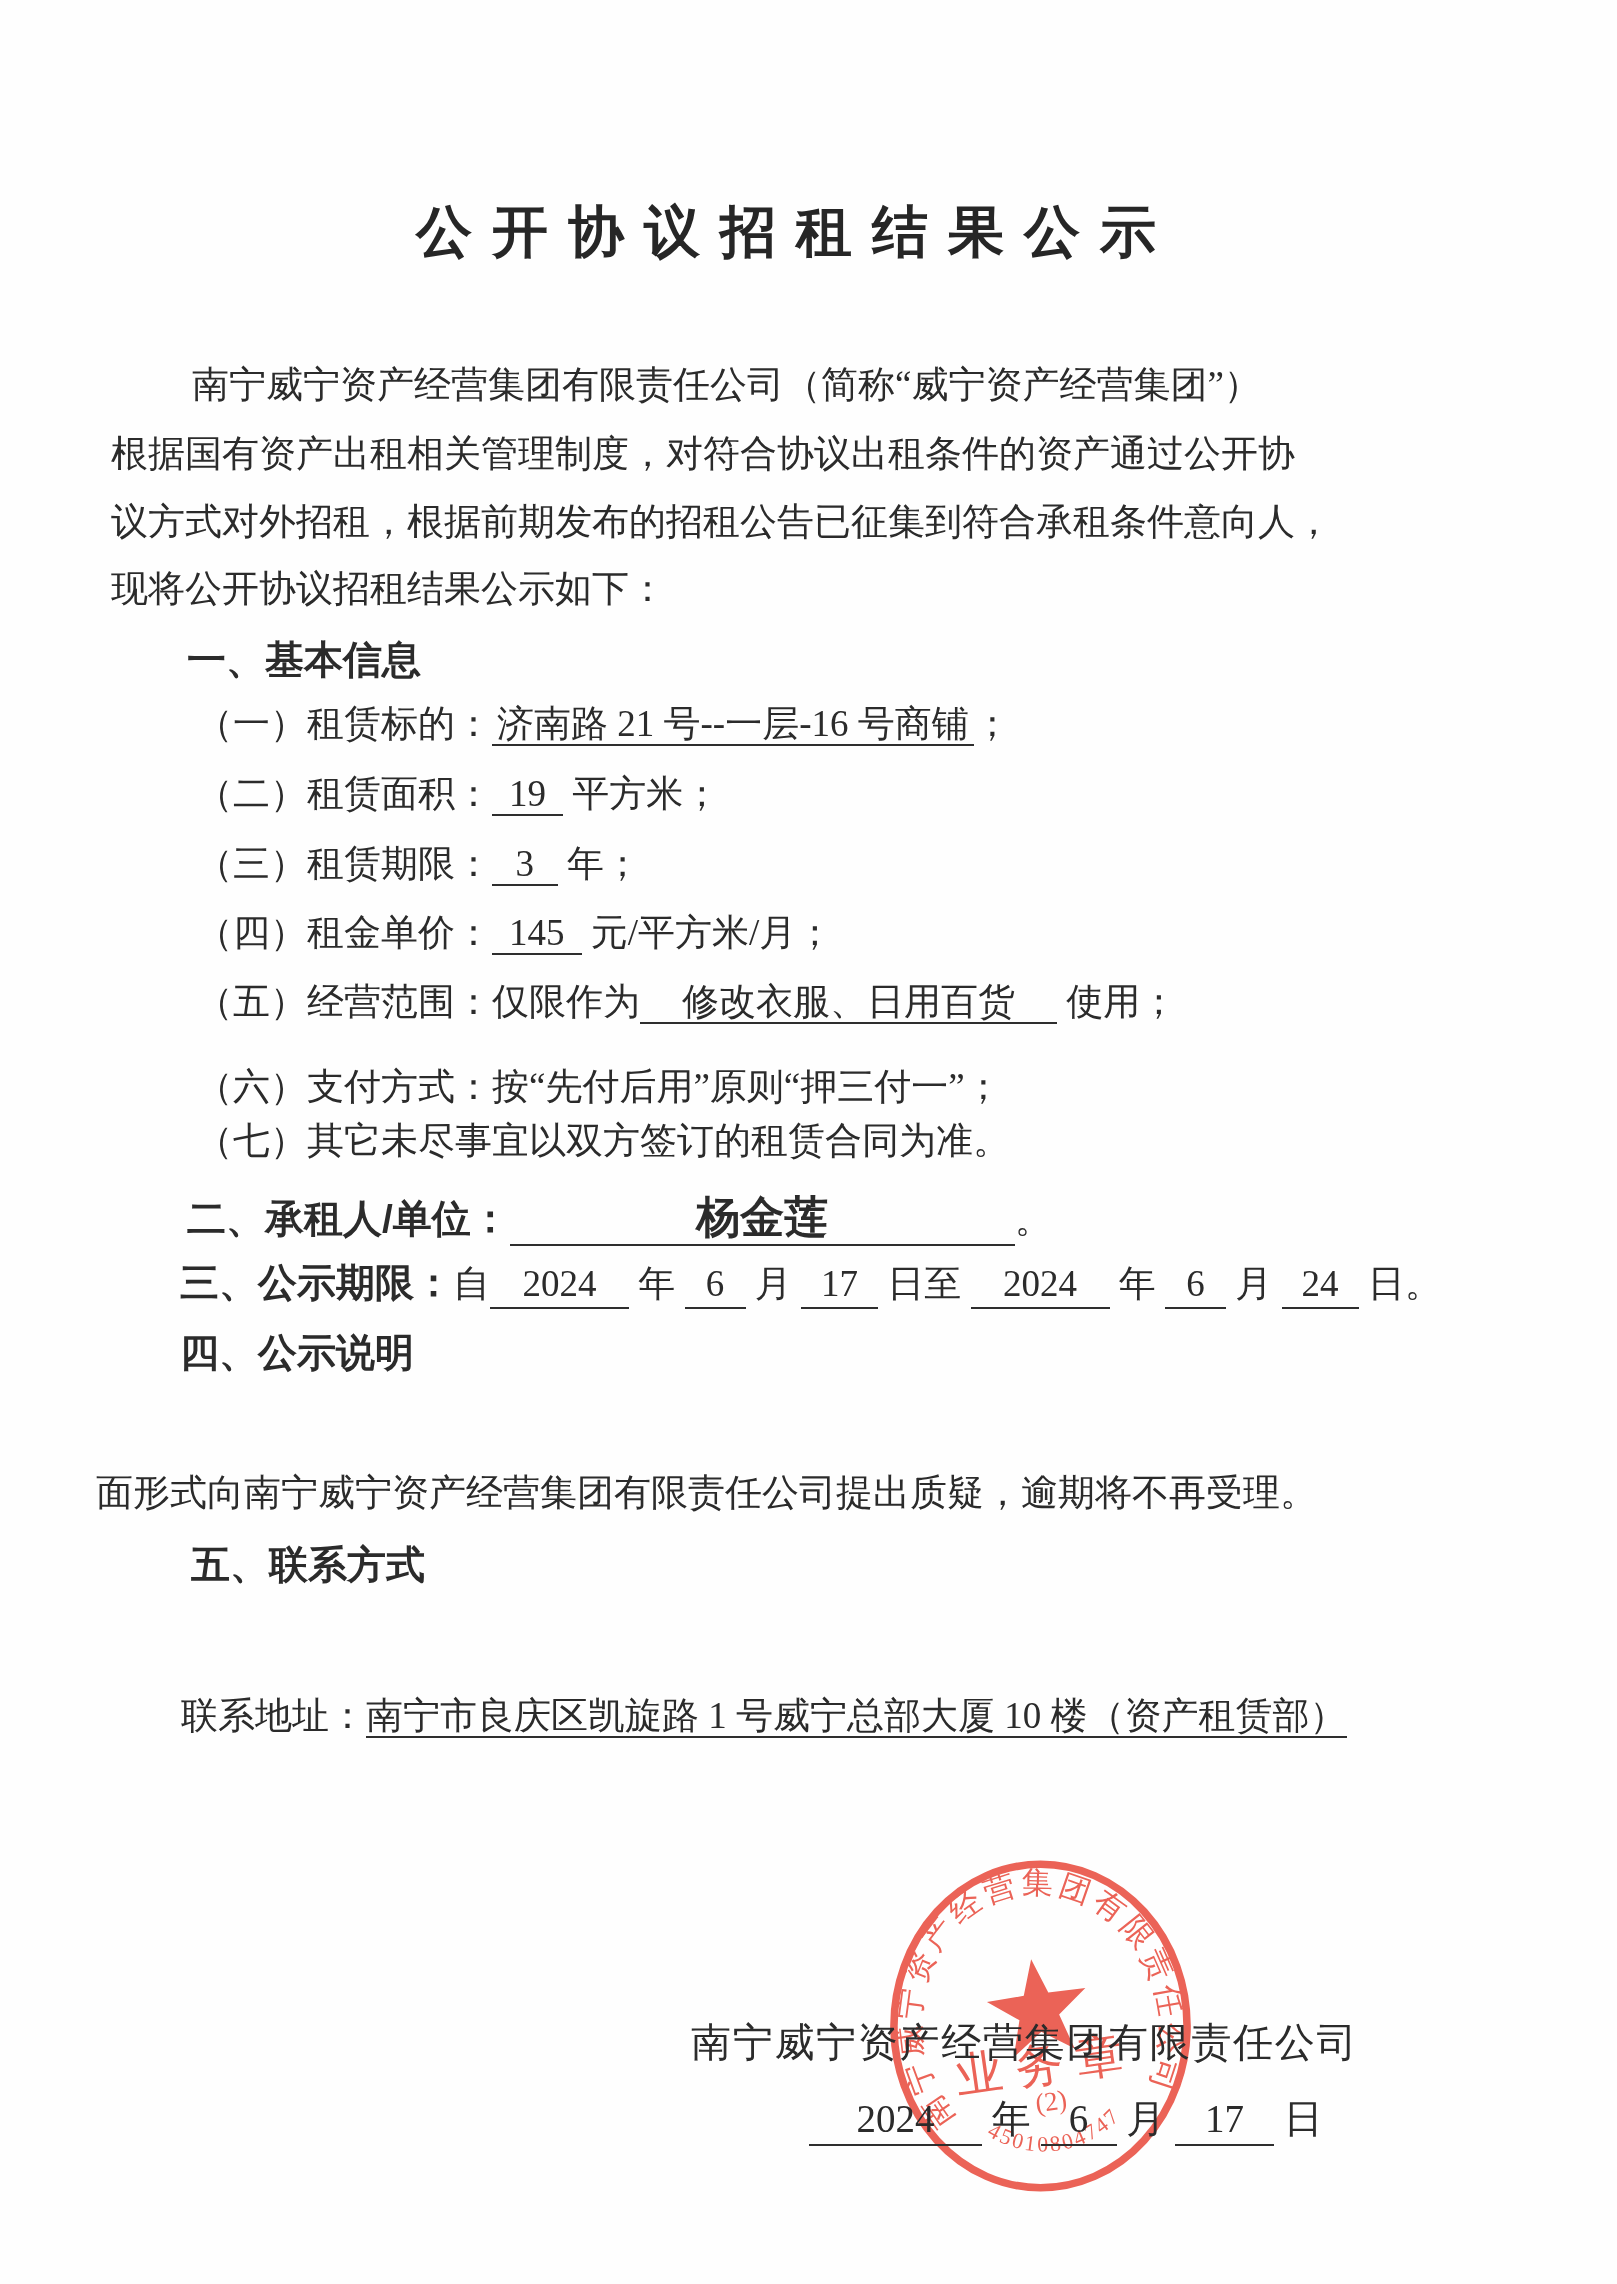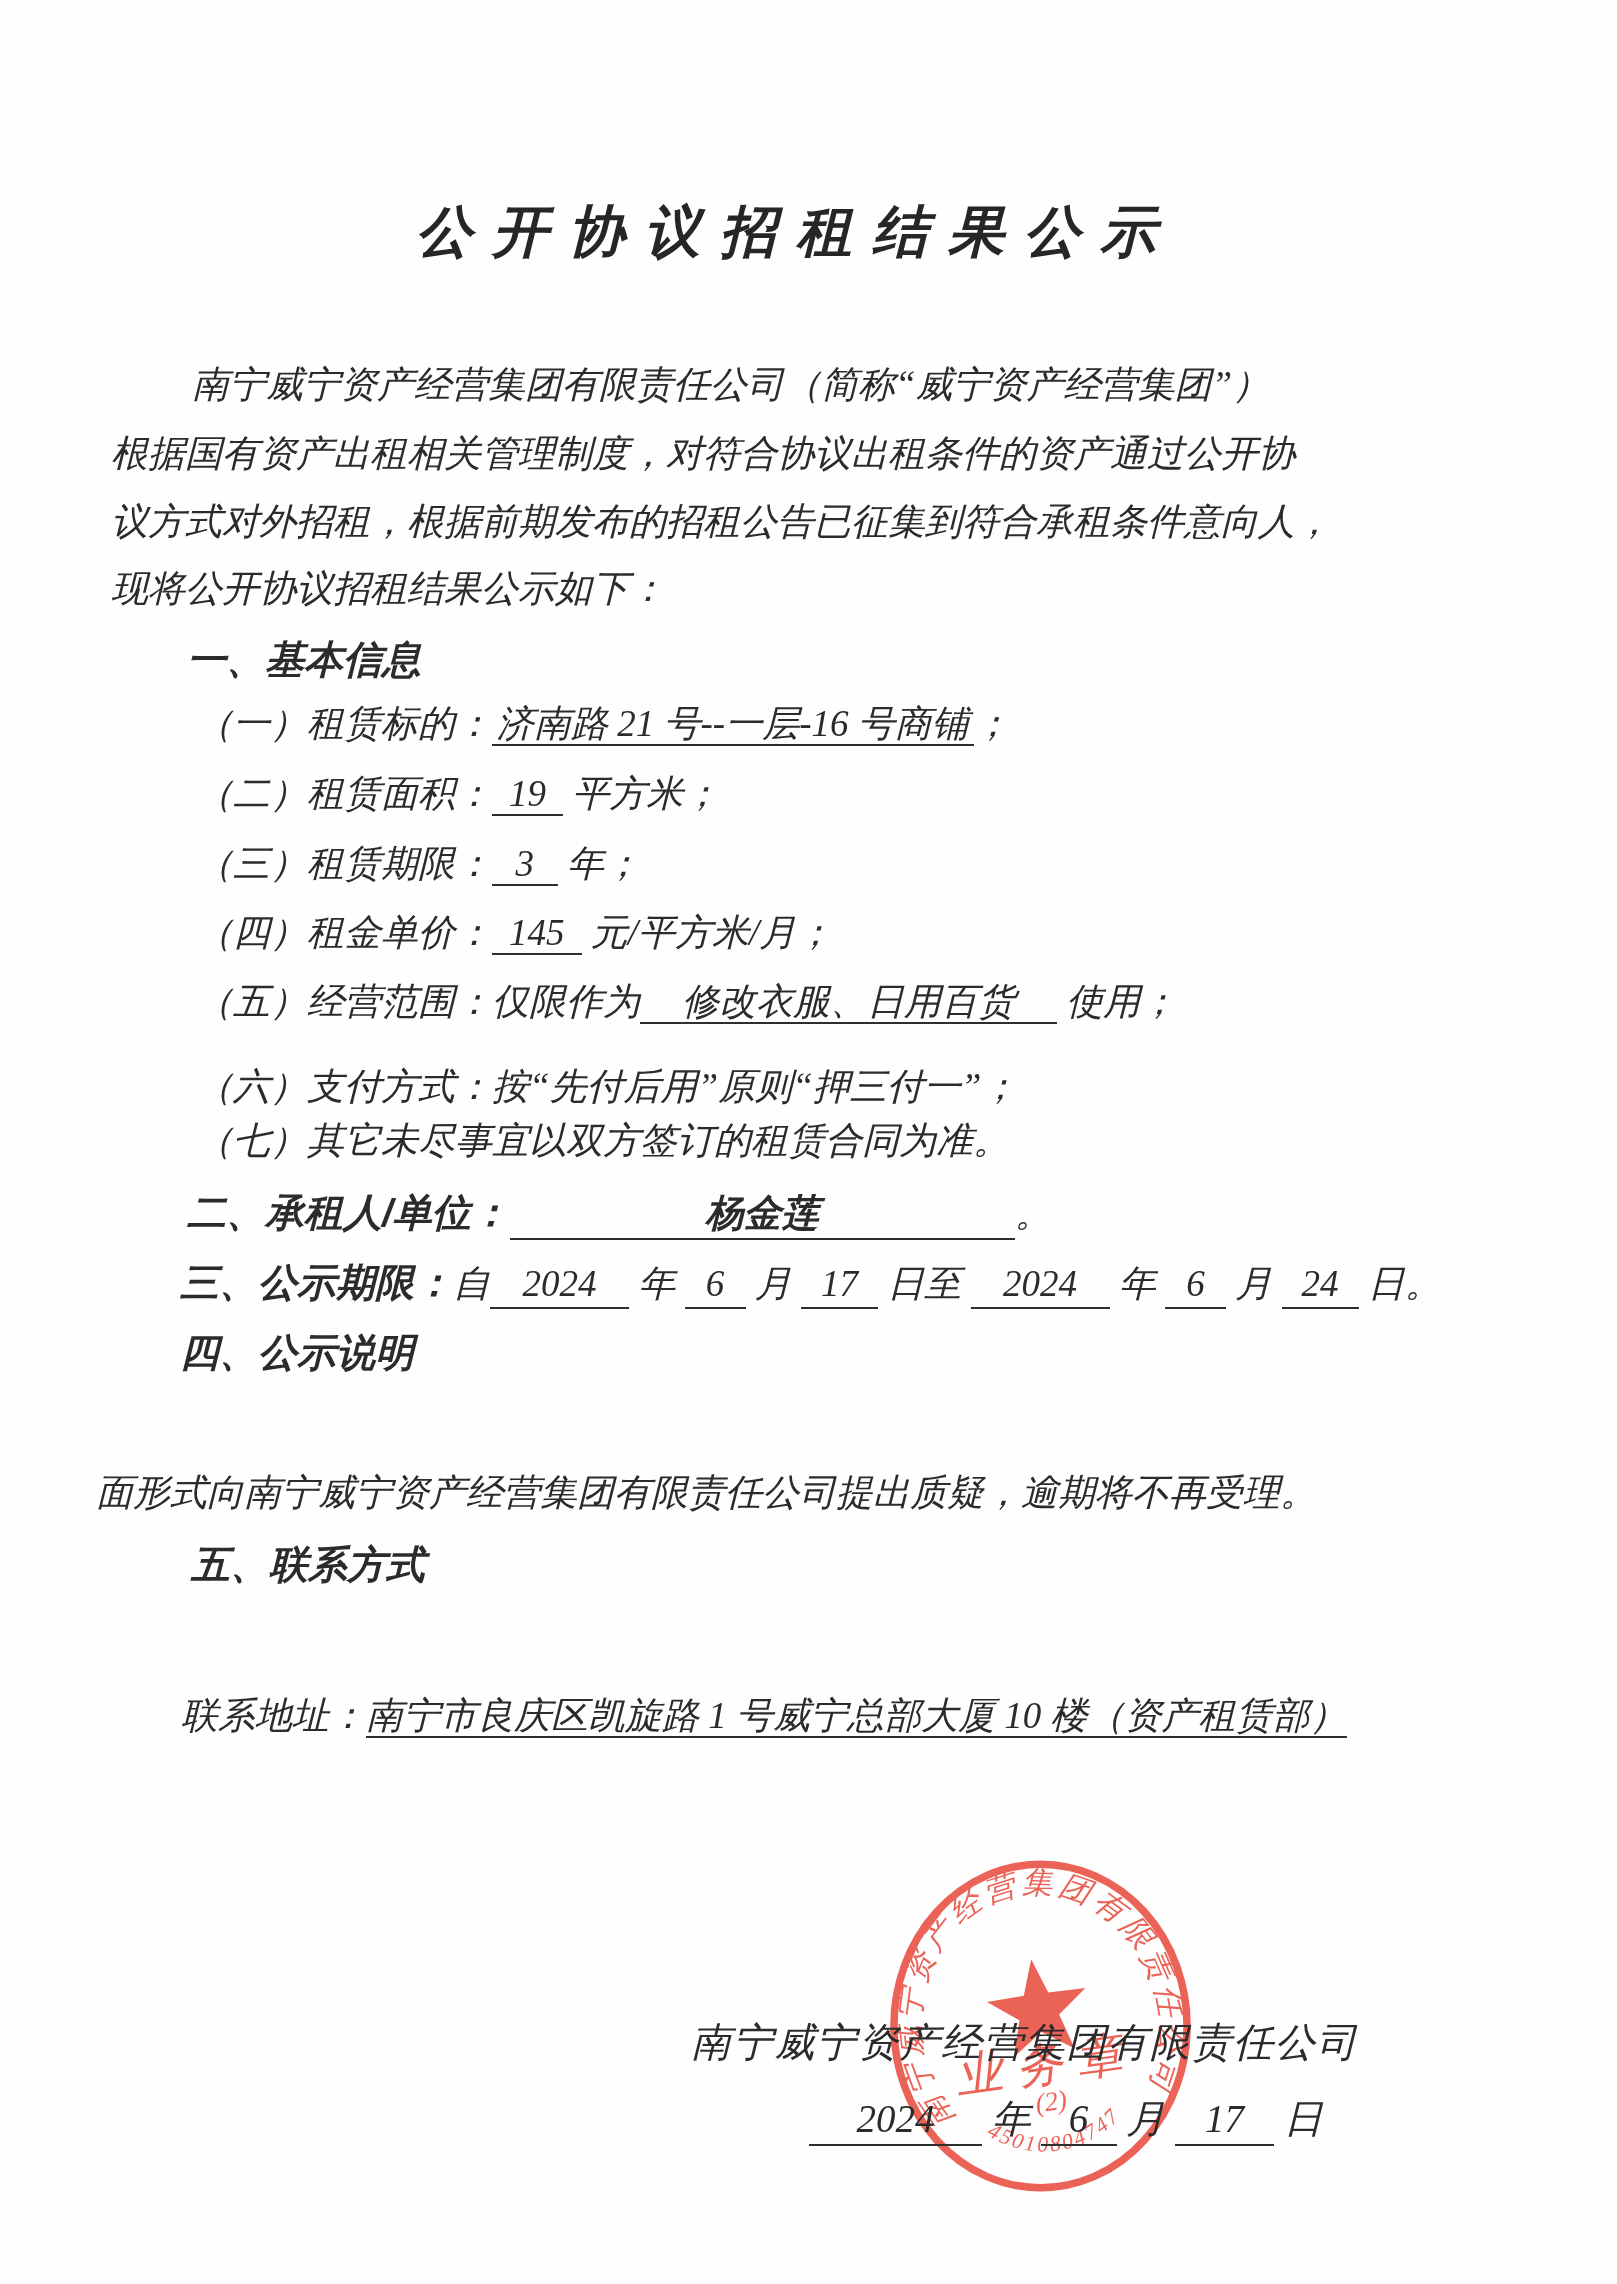--- a/index.html
+++ b/index.html
@@ -1,17 +1,17 @@
 <!DOCTYPE html>
 <html style="font-size:13.5px"><head>
 <meta charset="utf-8">
 <style>
   html,body{margin:0;padding:0;background:#e9e9e9;}
   .page{position:relative;width:1617px;height:2284px;background:#fefefe;margin:0 auto;
-        overflow:hidden;color:#2b2b2b;font-style:italic;}
+        overflow:hidden;color:#2b2b2b;}
   .serif{font-family:"Liberation Serif","DejaVu Serif",serif;}
   .hei{font-family:"Liberation Sans","DejaVu Sans",sans-serif;font-weight:bold;}
   .ln{position:absolute;white-space:nowrap;font-size:37px;line-height:1.25;z-index:2;}
   .title{position:absolute;top:195px;left:0;width:1592px;text-align:center;
          font-size:56px;letter-spacing:20px;margin:0;z-index:2;
          font-family:"Liberation Sans","DejaVu Sans",sans-serif;font-weight:bold;color:#262626;}
   .u{border-bottom:2.5px solid #2e2e2e;}
   .pad6{padding:0 5px;}
   .pad20{padding:0 17px;}
   .pad28{padding:0 23.6px;}
@@ -46,21 +46,21 @@
   <div class="ln serif" style="top:910px;left:196px">
     <span>（四）租金单价：</span><span class="u pad20">145</span><span> 元/平方米/月；</span>
   </div>
   <div class="ln serif" style="top:979px;left:196px">
     <span>（五）经营范围：仅限作为</span><span class="u pad6">　修改衣服、日用百货　</span><span> 使用；</span>
   </div>
   <div class="ln serif" style="top:1064px;left:196px">（六）支付方式：按“先付后用”原则“押三付一”；</div>
   <div class="ln serif" style="top:1118px;left:196px">（七）其它未尽事宜以双方签订的租赁合同为准。</div>
 
   <div class="ln" style="top:1189px;left:187px">
-    <span class="hei" style="font-size:39px">二、承租人/单位：</span><span class="ub hei" style="width:505px;font-size:38px">杨金莲</span><span class="serif">。</span>
+    <span class="hei" style="font-size:39px">二、承租人/单位：</span><span class="ub hei" style="width:505px;font-size:44px">杨金莲</span><span class="serif">。</span>
   </div>
 
   <div class="ln" style="top:1259px;left:180px">
     <span class="hei" style="font-size:39px">三、公示期限：</span><span class="serif">自</span><span class="ub serif" style="width:139px">2024</span><span class="serif"> 年 </span><span class="ub serif" style="width:61px">6</span><span class="serif"> 月 </span><span class="ub serif" style="width:77px">17</span><span class="serif"> 日至 </span><span class="ub serif" style="width:139px">2024</span><span class="serif"> 年 </span><span class="ub serif" style="width:61px">6</span><span class="serif"> 月 </span><span class="ub serif" style="width:77px">24</span><span class="serif"> 日。</span>
   </div>
 
   <div class="ln hei" style="top:1329px;left:180px;font-size:39px">四、公示说明</div>
   <div class="ln serif" style="top:1470px;left:96px">面形式向南宁威宁资产经营集团有限责任公司提出质疑，逾期将不再受理。</div>
 
   <div class="ln hei" style="top:1541px;left:191px;font-size:39px">五、联系方式</div>

